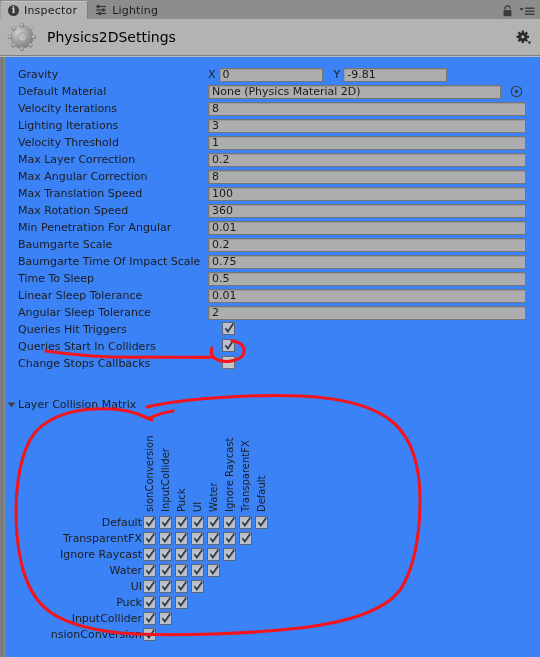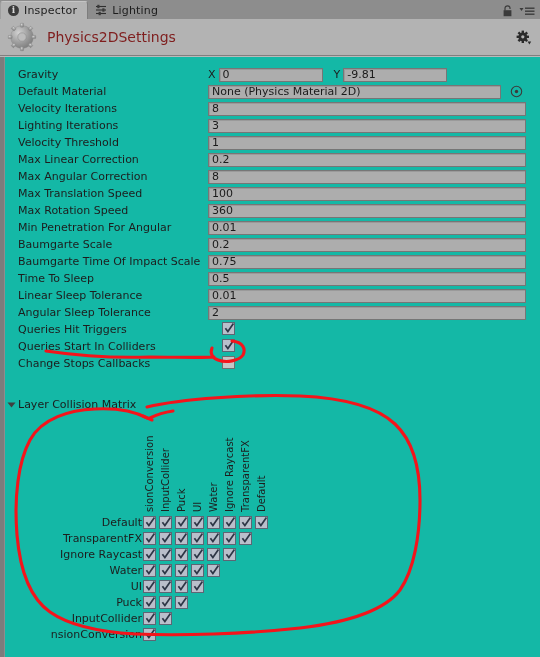--- a/index.html
+++ b/index.html
@@ -78,35 +78,35 @@
     width: 540px; height: 36px;
     background: #b3b3b3;
     border-bottom: 1px solid #7f7f7f;
     display: flex;
     align-items: center;
   }
   .asset-gear { width: 30px; height: 30px; margin-left: 7px; display:block; }
   .asset-title {
     margin-left: 10px;
     font-size: 14px;
-    color: #7f1d1d;
+    color: #000000;
   }
   .header-gear {
     position: absolute;
     right: 8px; top: 11px;
     width: 16px; height: 16px;
     display: block;
   }
 
   
   .body {
     position: absolute;
     left: 0; top: 56px;
     width: 540px; height: 601px;
-    background: #14b8a6;
+    background: #3b82f6;
     border-top: 1px solid #b9b9b9;
     text-decoration: underline;
   }
   .leftrail {
     position: absolute;
     left: 0; top: 0;
     width: 4px; height: 601px;
     background: #7c7c7c;
     border-right: 1px solid #8d8d8d;
   }
@@ -374,21 +374,21 @@
         </div>
         <div class="row">
           <div class="plabel">Lighting Iterations</div>
           <div class="field wide">3</div>
         </div>
         <div class="row">
           <div class="plabel">Velocity Threshold</div>
           <div class="field wide">1</div>
         </div>
         <div class="row">
-          <div class="plabel">Max Linear Correction</div>
+          <div class="plabel">Max Layer Correction</div>
           <div class="field wide">0.2</div>
         </div>
         <div class="row">
           <div class="plabel">Max Angular Correction</div>
           <div class="field wide">8</div>
         </div>
         <div class="row">
           <div class="plabel">Max Translation Speed</div>
           <div class="field wide">100</div>
         </div>

